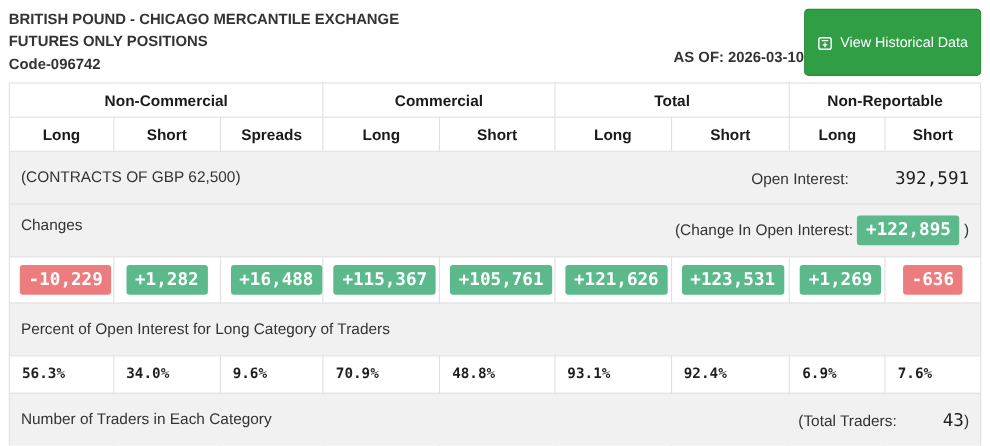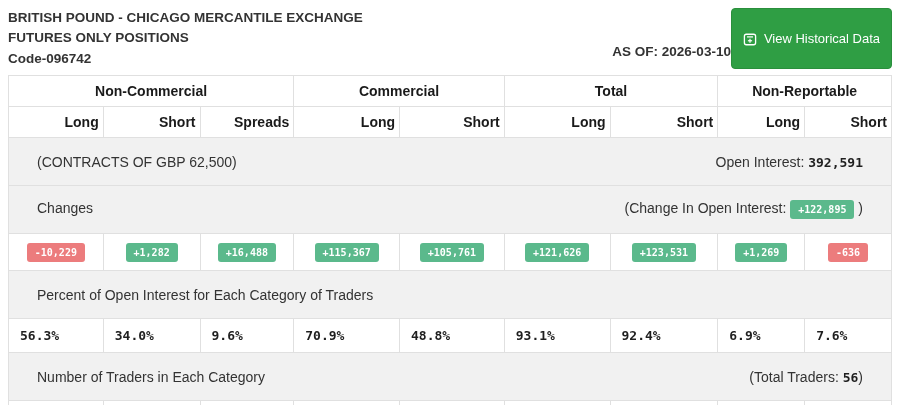--- a/index.html
+++ b/index.html
@@ -32,40 +32,40 @@
   table.cot{
     width:884px;border-collapse:collapse;table-layout:fixed;
     border:1px solid var(--border-dark);
   }
   table.cot th,table.cot td{border:1px solid var(--border);}
   thead th{
     font-size:14px;font-weight:bold;color:#1a1a1a;text-align:center;
     padding:7px 4px;background:#fff;
   }
   tr.group-row th{height:30px;}
-  tr.colhead-row th{height:30px;text-align:right;}
+  tr.colhead-row th{height:30px;}
   td.section-label{
     background:var(--graybg);font-size:14px;color:#333;
-    padding:7px 28px;height:48px;
+    padding:7px 10px;height:48px;
   }
   td.section-label .left-lab{float:left;}
   td.section-label .right-lab{float:right;font-size:14px;color:#333;}
   .mono{
-    font-family:"DejaVu Sans Mono", monospace;font-weight:bold;
-    font-size:13px;color:var(--numtext);
+    font-family:"DejaVu Sans Mono", monospace;font-weight:normal;
+    font-size:16px;color:var(--numtext);margin-left:38px;
   }
   td.num{
     font-family:"DejaVu Sans Mono", monospace;font-weight:bold;
     font-size:13px;color:var(--numtext);padding:9px 11px;height:33px;
     background:#fff;text-align:left;white-space:nowrap;
   }
   td.badge-cell{padding:7px 9px;height:37px;background:#fff;text-align:center;}
   .badge{
     display:inline-block;border-radius:3px;padding:3px 8px;color:#fff;
-    font-family:"DejaVu Sans Mono", monospace;font-weight:bold;font-size:10px;
+    font-family:"DejaVu Sans Mono", monospace;font-weight:bold;font-size:16px;
     line-height:1.3;white-space:nowrap;
   }
   .badge-positive{background:var(--badge-green);}
   .badge-negative{background:var(--badge-red);}
 </style>
 </head>
 <body>
 
 <div class="page">
 
@@ -141,38 +141,38 @@
           <td class="badge-cell"><span class="badge badge-positive">+16,488</span></td>
           <td class="badge-cell"><span class="badge badge-positive">+115,367</span></td>
           <td class="badge-cell"><span class="badge badge-positive">+105,761</span></td>
           <td class="badge-cell"><span class="badge badge-positive">+121,626</span></td>
           <td class="badge-cell"><span class="badge badge-positive">+123,531</span></td>
           <td class="badge-cell"><span class="badge badge-positive">+1,269</span></td>
           <td class="badge-cell"><span class="badge badge-negative">-636</span></td>
         </tr>
         <tr>
           <td colspan="9" class="section-label">
-            <span class="left-lab">Percent of Open Interest for Each Category of Traders</span>
+            <span class="left-lab">Percent of Open Interest for Long Category of Traders</span>
           </td>
         </tr>
         <tr>
           <td class="num">56.3%</td>
           <td class="num">34.0%</td>
           <td class="num">9.6%</td>
           <td class="num">70.9%</td>
           <td class="num">48.8%</td>
           <td class="num">93.1%</td>
           <td class="num">92.4%</td>
           <td class="num">6.9%</td>
           <td class="num">7.6%</td>
         </tr>
         <tr>
           <td colspan="9" class="section-label">
             <span class="left-lab">Number of Traders in Each Category</span>
-            <span class="right-lab"><span>(Total Traders: </span><span class="mono">56</span><span>)</span></span>
+            <span class="right-lab"><span>(Total Traders: </span><span class="mono">43</span><span>)</span></span>
           </td>
         </tr>
         <tr>
           <td class="num">17</td>
           <td class="num">25</td>
           <td class="num">16</td>
           <td class="num">43</td>
           <td class="num">41</td>
           <td class="num">62</td>
           <td class="num">70</td>

